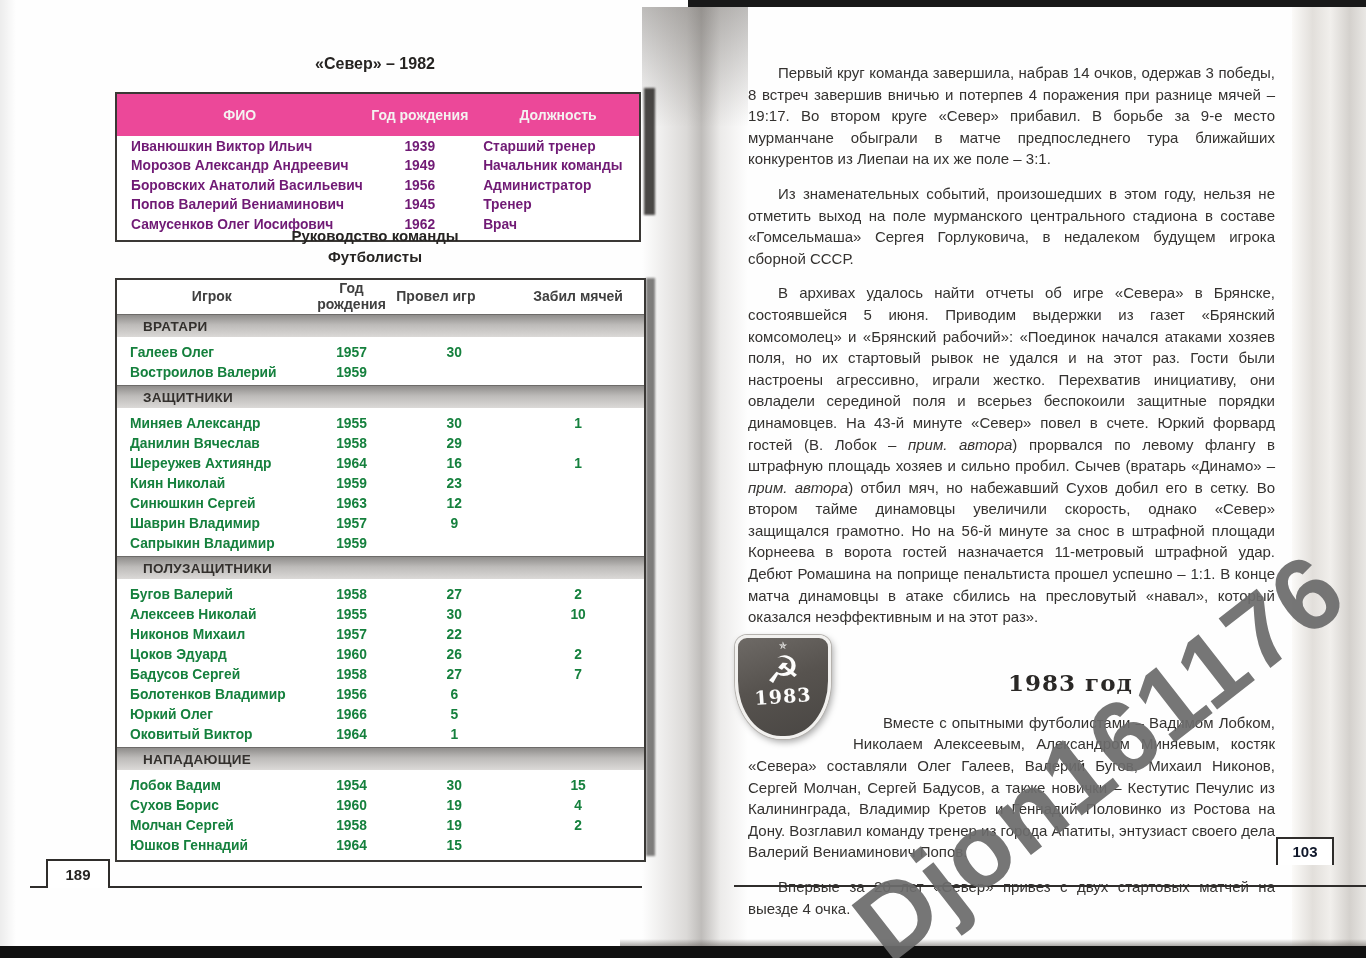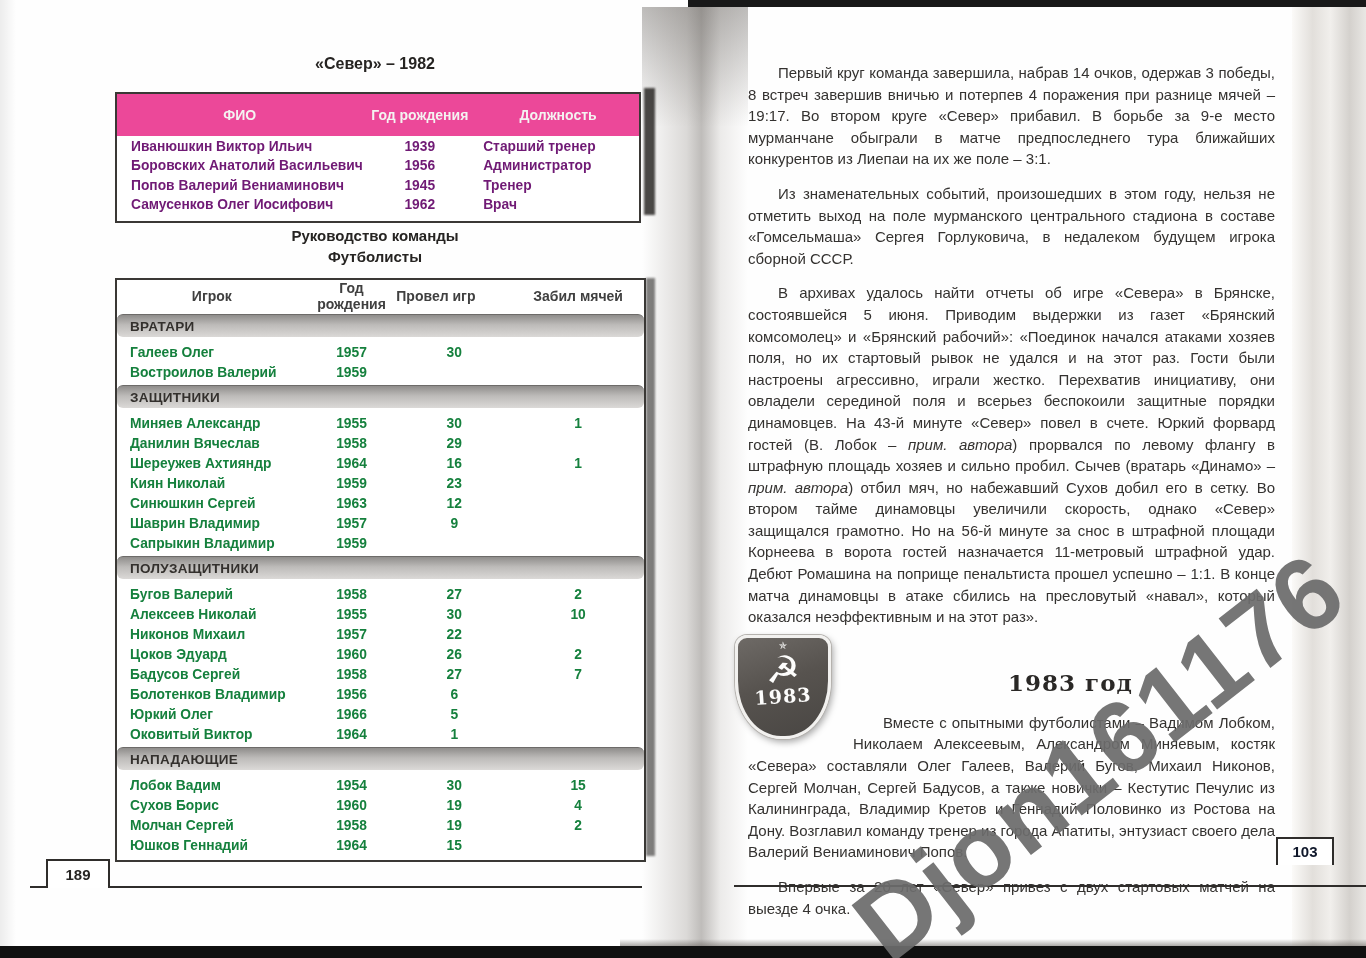--- a/index.html
+++ b/index.html
@@ -41,24 +41,24 @@
   .srow .sc1{width:22%;text-align:center;}
   .srow .sc2{width:31%;padding-left:6px;box-sizing:border-box;}
   .stable .body{padding:3px 0 4px;}
 
   .ptable{position:absolute;left:85px;top:270px;width:527px;border:2px solid #3a3835;background:#fff;padding-bottom:5px;}
   .phead{display:flex;height:31px;align-items:center;font-weight:bold;font-size:14px;color:#404040;}
   .phead .h0{width:36%;text-align:center;}
   .phead .h1{width:17%;text-align:center;}
   .phead .h2{width:22%;text-align:left;}
   .phead .h3{width:25%;text-align:center;}
-  .secbar{height:22px;margin:3px 0 5px;display:flex;align-items:center;padding-left:13px;
+  .secbar{height:22px;margin:3px 0 5px;display:flex;align-items:center;padding-left:26px;
         font-weight:bold;font-size:13.5px;color:#33302d;letter-spacing:.3px;
         background:linear-gradient(180deg,#8f8d8b 0%,#bdbbb9 45%,#dbd9d7 100%);
-        border-top:1px solid #6d6b69;border-radius:6px;}
+        border-top:1px solid #6d6b69;}
   .prow{display:flex;height:20px;align-items:center;font-weight:bold;font-size:13.8px;color:#15803d;}
   .prow .pc0{width:36%;padding-left:13px;box-sizing:border-box;white-space:nowrap;}
   .prow .pc1{width:17%;text-align:center;}
   .prow .pc2{width:22%;text-align:center;}
   .prow .pc3{width:25%;text-align:center;}
 
   
   .lrule{position:absolute;left:30px;top:886px;width:612px;border-top:2px solid #2f2d2b;}
   .ltab{position:absolute;left:46px;top:859px;width:64px;height:29px;background:#fff;
         border:2px solid #2f2d2b;border-bottom:none;box-sizing:border-box;
@@ -113,20 +113,25 @@
         <div class="h1">Год рождения</div>
         <div class="h2">Должность</div>
       </div>
       <div class="body">
           <div class="srow">
             <div class="scell sc0">Иванюшкин Виктор Ильич</div>
             <div class="scell sc1">1939</div>
             <div class="scell sc2">Старший тренер</div>
           </div>
           <div class="srow">
+            <div class="scell sc0">Морозов Александр Андреевич</div>
+            <div class="scell sc1">1949</div>
+            <div class="scell sc2">Начальник команды</div>
+          </div>
+          <div class="srow">
             <div class="scell sc0">Боровских Анатолий Васильевич</div>
             <div class="scell sc1">1956</div>
             <div class="scell sc2">Администратор</div>
           </div>
           <div class="srow">
             <div class="scell sc0">Попов Валерий Вениаминович</div>
             <div class="scell sc1">1945</div>
             <div class="scell sc2">Тренер</div>
           </div>
           <div class="srow">

